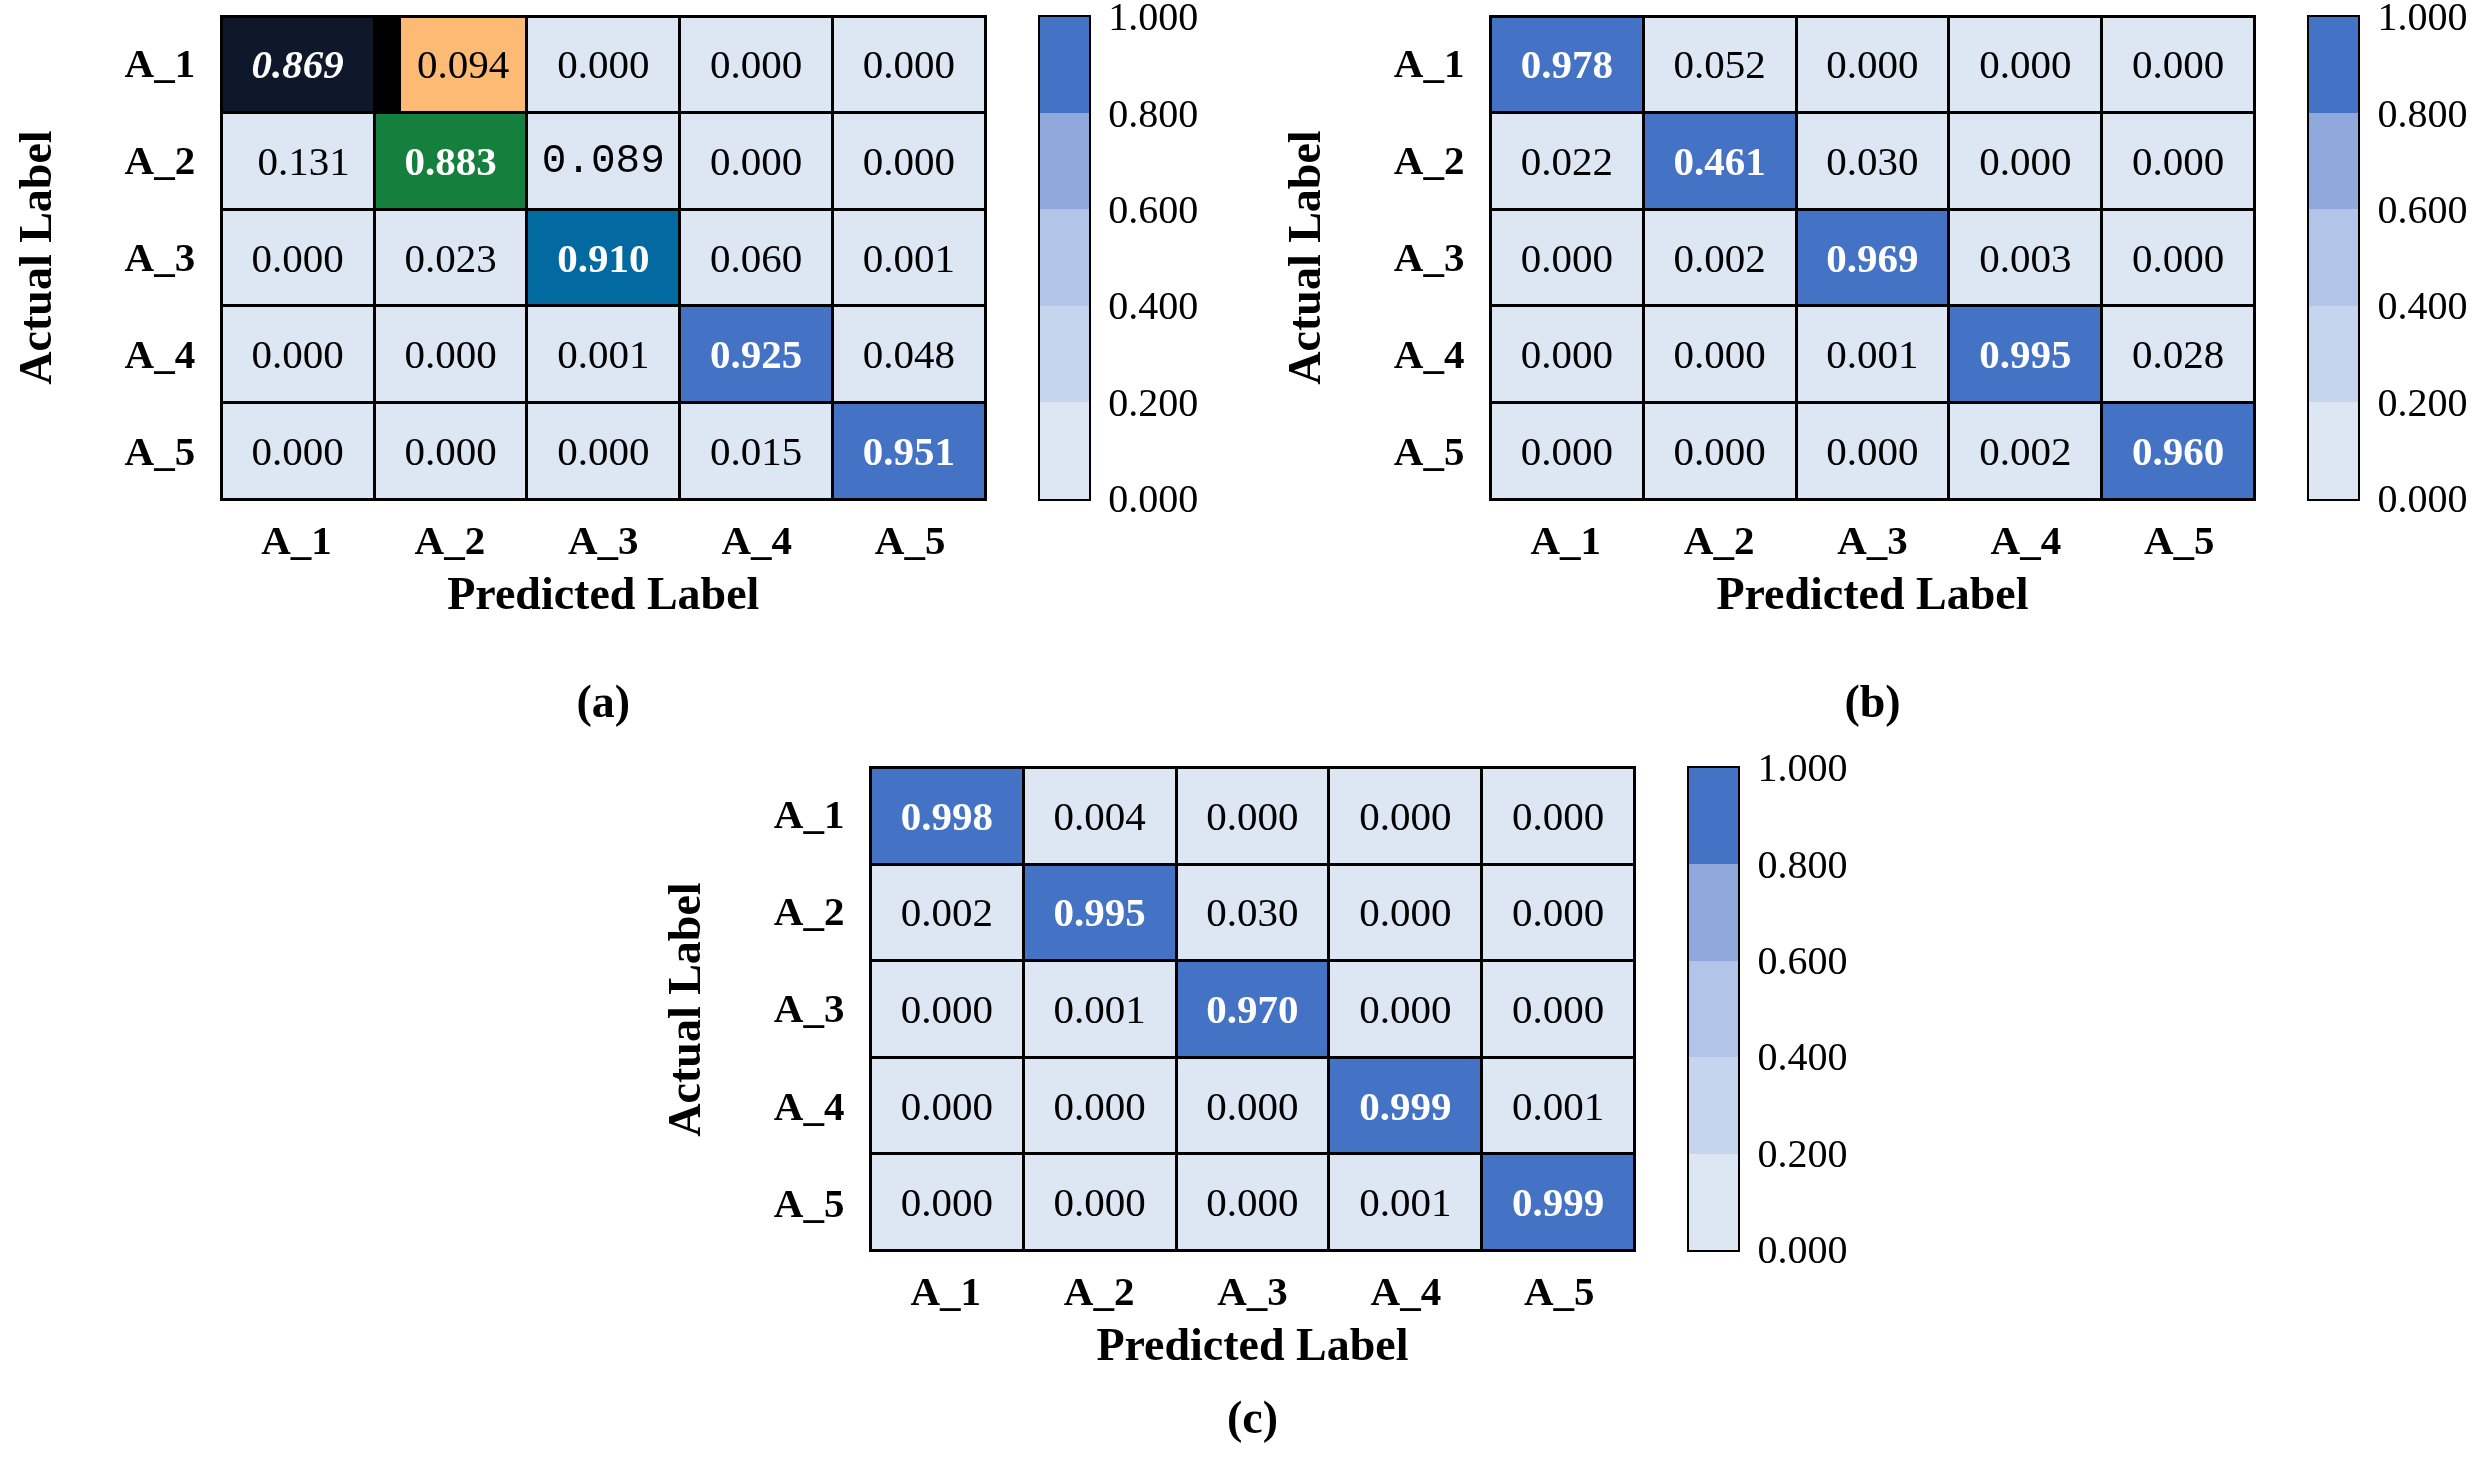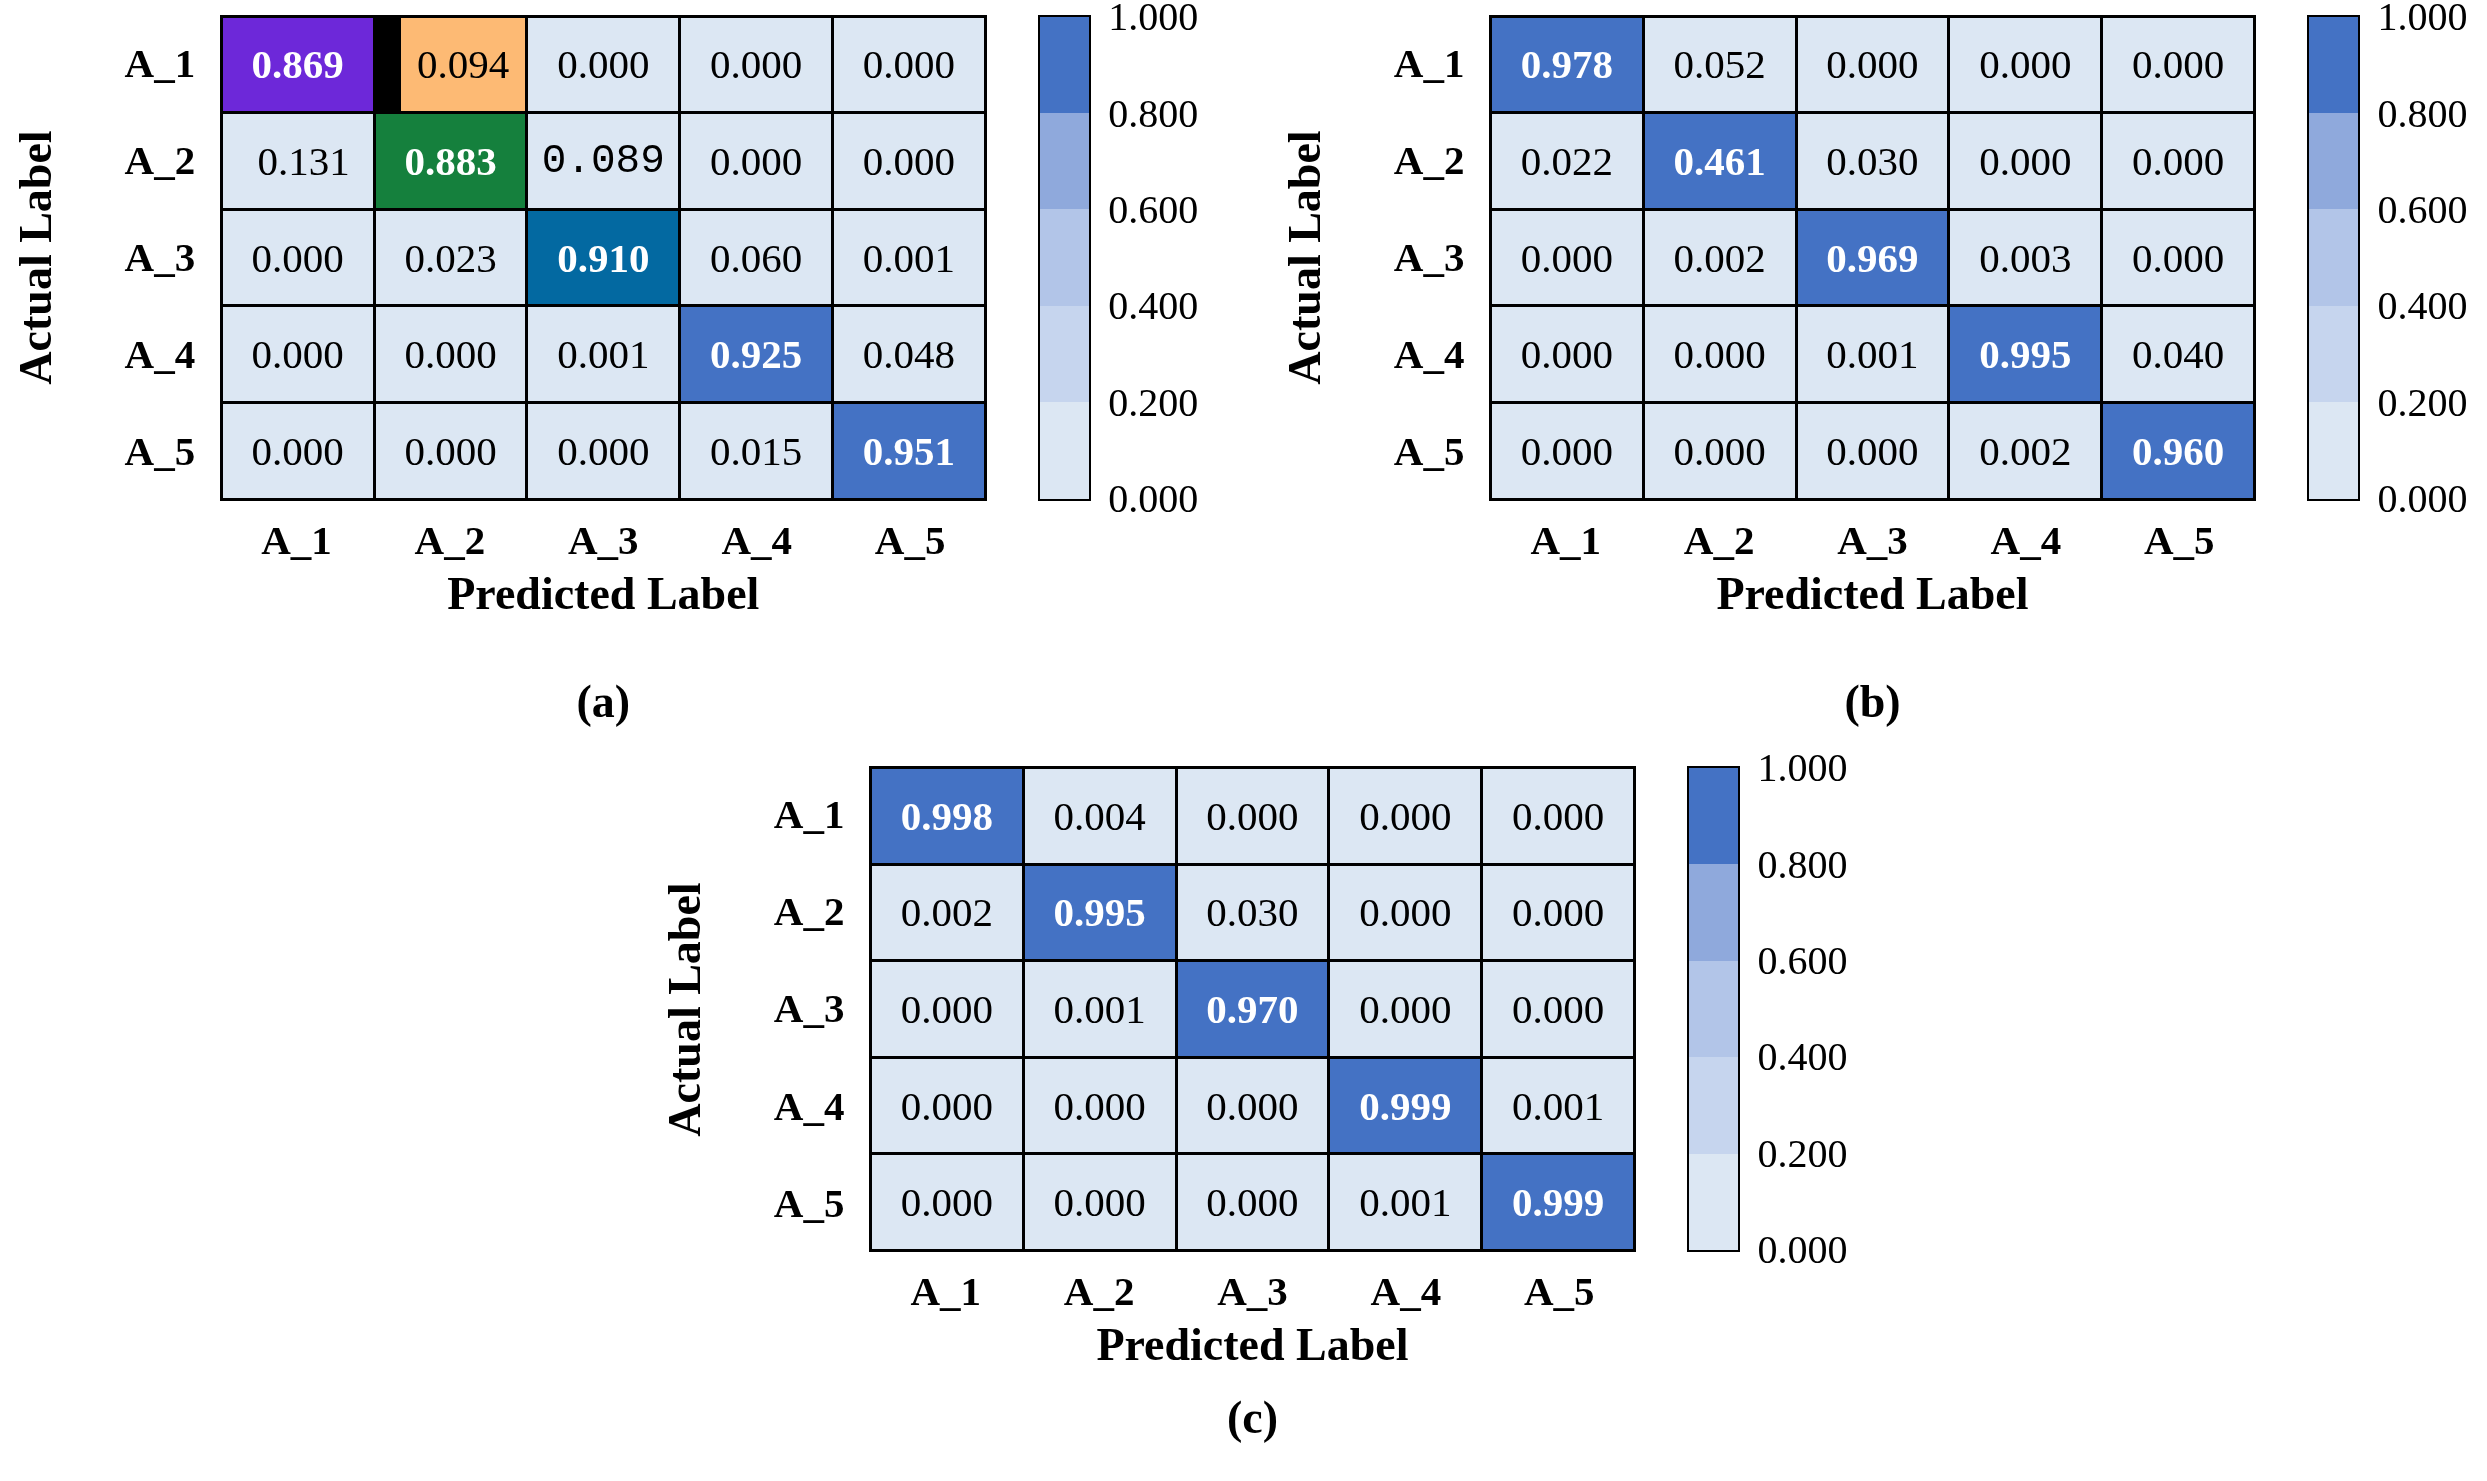--- a/index.html
+++ b/index.html
@@ -139,21 +139,21 @@
         <span>Actual Label</span>
       </div>
     <div class="row-labels">
         <div class="row-label">A_1</div>
         <div class="row-label">A_2</div>
         <div class="row-label">A_3</div>
         <div class="row-label">A_4</div>
         <div class="row-label">A_5</div>
       </div>
     <div class="matrix">
-        <div class="cell hi" style="background: #6d28d9;">0.869</div>
+        <div class="cell hi" style="background: #0f172a; font-style: italic;">0.869</div>
         <div class="cell" style="background: #fdba74; margin-left: 25px;">0.094</div>
         <div class="cell" style="background: rgb(220, 231, 243);">0.000</div>
         <div class="cell" style="background: rgb(220, 231, 243);">0.000</div>
         <div class="cell" style="background: rgb(220, 231, 243);">0.000</div>
         <div class="cell" style="background: rgb(220, 231, 243); padding-left: 12px;">0.131</div>
         <div class="cell hi" style="background: #15803d;">0.883</div>
         <div class="cell" style="background: rgb(220, 231, 243); font-family: Liberation Mono, monospace;">0.089</div>
         <div class="cell" style="background: rgb(220, 231, 243);">0.000</div>
         <div class="cell" style="background: rgb(220, 231, 243);">0.000</div>
         <div class="cell" style="background: rgb(220, 231, 243);">0.000</div>
@@ -222,21 +222,21 @@
         <div class="cell" style="background: rgb(220, 231, 243);">0.000</div>
         <div class="cell" style="background: rgb(220, 231, 243);">0.000</div>
         <div class="cell" style="background: rgb(220, 231, 243);">0.002</div>
         <div class="cell hi" style="background: rgb(68, 114, 196);">0.969</div>
         <div class="cell" style="background: rgb(220, 231, 243);">0.003</div>
         <div class="cell" style="background: rgb(220, 231, 243);">0.000</div>
         <div class="cell" style="background: rgb(220, 231, 243);">0.000</div>
         <div class="cell" style="background: rgb(220, 231, 243);">0.000</div>
         <div class="cell" style="background: rgb(220, 231, 243);">0.001</div>
         <div class="cell hi" style="background: rgb(68, 114, 196);">0.995</div>
-        <div class="cell" style="background: rgb(220, 231, 243);">0.040</div>
+        <div class="cell" style="background: rgb(220, 231, 243);">0.028</div>
         <div class="cell" style="background: rgb(220, 231, 243);">0.000</div>
         <div class="cell" style="background: rgb(220, 231, 243);">0.000</div>
         <div class="cell" style="background: rgb(220, 231, 243);">0.000</div>
         <div class="cell" style="background: rgb(220, 231, 243);">0.002</div>
         <div class="cell hi" style="background: rgb(68, 114, 196);">0.960</div>
       </div>
     <div class="colorbar">
         <div class="cb-seg" style="background: rgb(68, 114, 196);"></div>
         <div class="cb-seg" style="background: rgb(143, 169, 220);"></div>
         <div class="cb-seg" style="background: rgb(178, 197, 232);"></div>

